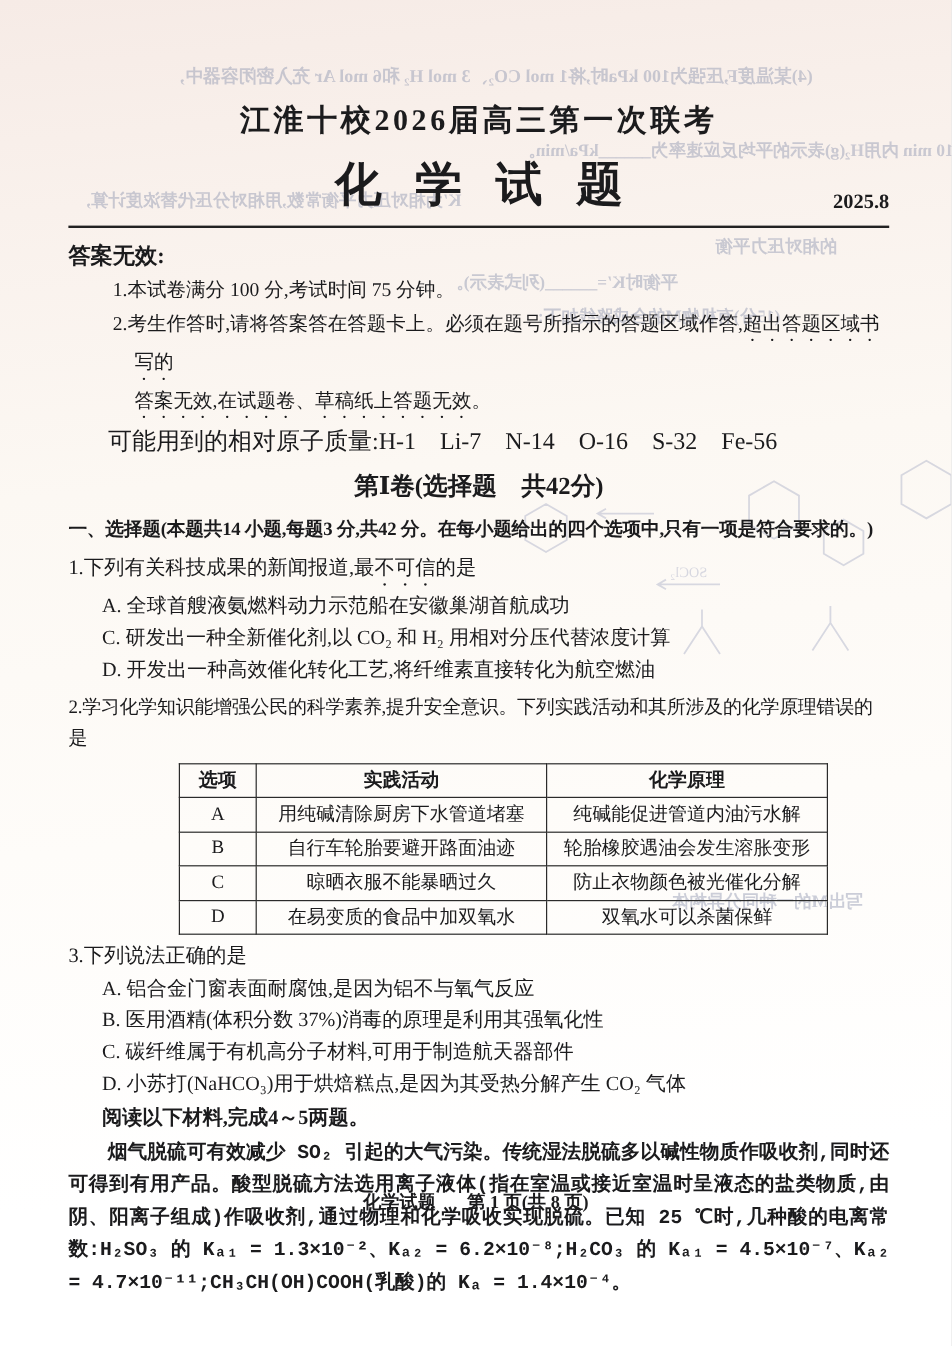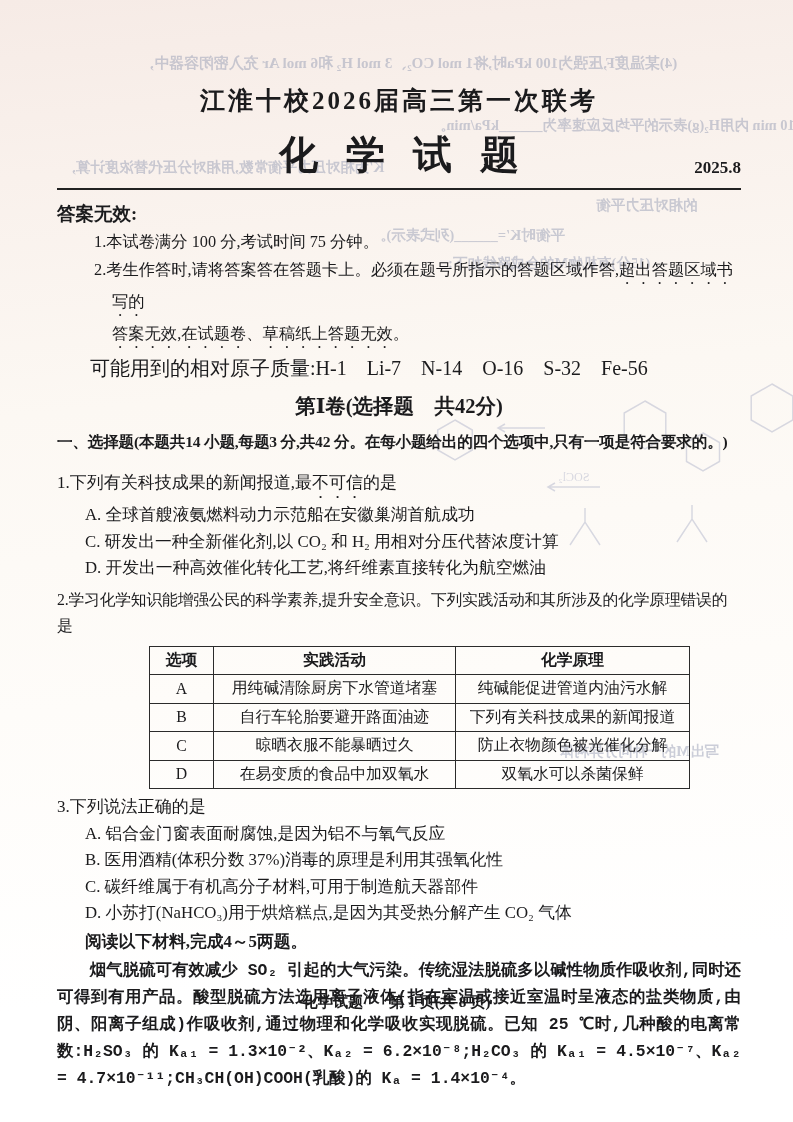--- a/index.html
+++ b/index.html
@@ -23,21 +23,21 @@
   .rule{border-top:2.5px solid #222;margin-top:8px;height:0;}
   .notice{margin-top:10px;font-size:16.3px;line-height:28px;}
   .notice-heading{font-size:18.5px;font-weight:800;line-height:28px;}
   .notice-item{margin:0;padding-left:55px;text-indent:-18px;}
   .atomic{margin:2px 0 0 0;padding-left:33px;font-size:20px;}
   .em-dots{
     text-emphasis:filled dot;text-emphasis-position:under right;
     -webkit-text-emphasis:filled dot;-webkit-text-emphasis-position:under;
   }
   .section-title{margin-top:10px;text-align:center;font-size:20.5px;font-weight:800;line-height:28px;}
-  .directions{margin:9px 0 16px 0;font-size:15.6px;line-height:25px;font-weight:700;letter-spacing:-.2px;}
+  .directions{margin:9px 0 6px 0;font-size:15.6px;line-height:25px;font-weight:700;letter-spacing:-.2px;}
   .stem{margin:5px 0 0 0;font-size:17px;line-height:26.5px;}
   .stem-long{font-size:15.8px;letter-spacing:-.2px;}
   .option{margin:0;padding-left:28px;font-size:16.8px;line-height:26.5px;}
   .qtable{border-collapse:collapse;margin:6px 0 4px 92px;}
   .qtable th,.qtable td{
     border:1.6px solid #2b2b2b;text-align:center;font-size:15.8px;
     padding:0 10px;height:27.5px;font-weight:400;
   }
   .qtable th{font-weight:700;}
   .read-note{margin:2px 0 0 0;padding-left:28px;font-size:16.8px;font-weight:700;line-height:26.5px;}
@@ -117,21 +117,21 @@
         </thead>
         <tbody>
           <tr>
             <td>A</td>
             <td>用纯碱清除厨房下水管道堵塞</td>
             <td>纯碱能促进管道内油污水解</td>
           </tr>
           <tr>
             <td>B</td>
             <td>自行车轮胎要避开路面油迹</td>
-            <td>下列有关科技成果的新闻报道</td>
+            <td>轮胎橡胶遇油会发生溶胀变形</td>
           </tr>
           <tr>
             <td>C</td>
             <td>晾晒衣服不能暴晒过久</td>
             <td>防止衣物颜色被光催化分解</td>
           </tr>
           <tr>
             <td>D</td>
             <td>在易变质的食品中加双氧水</td>
             <td>双氧水可以杀菌保鲜</td>

